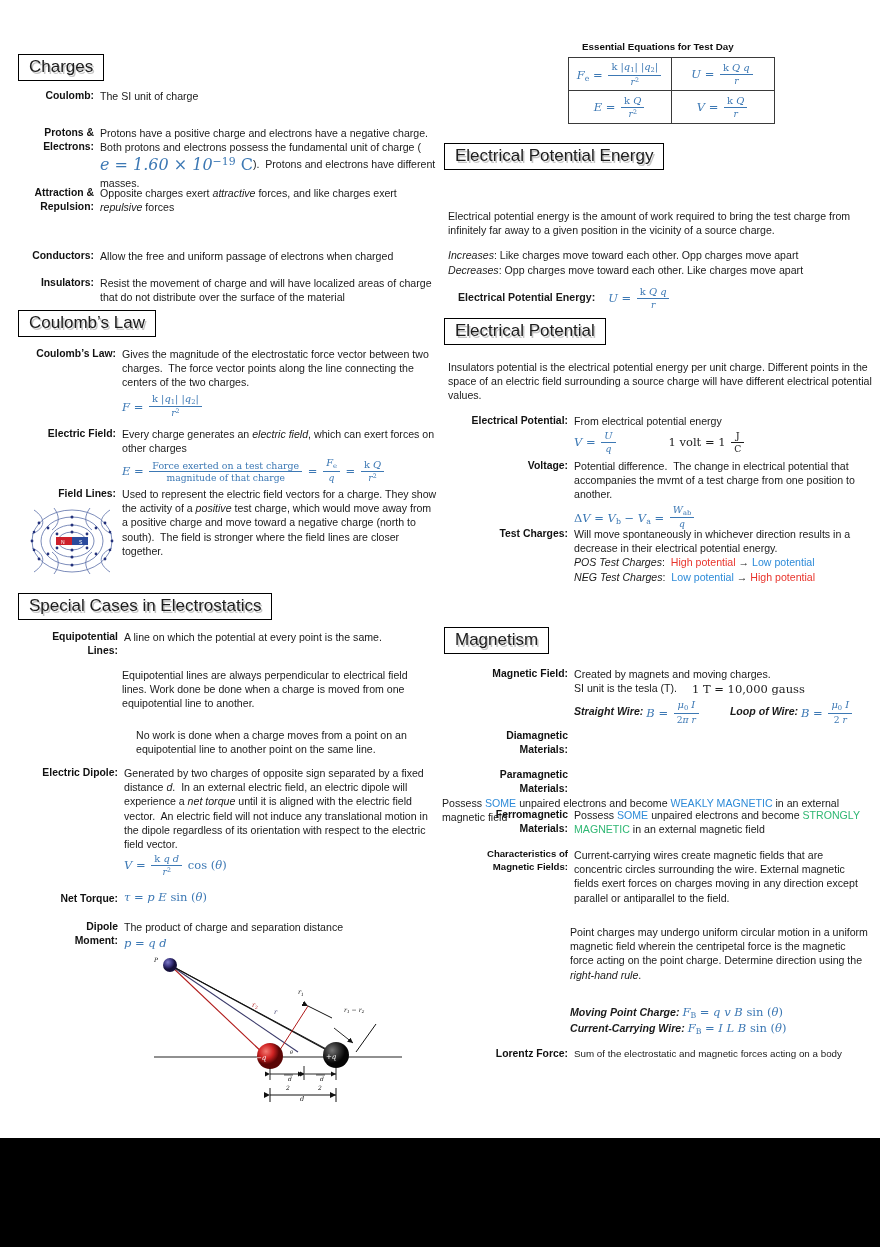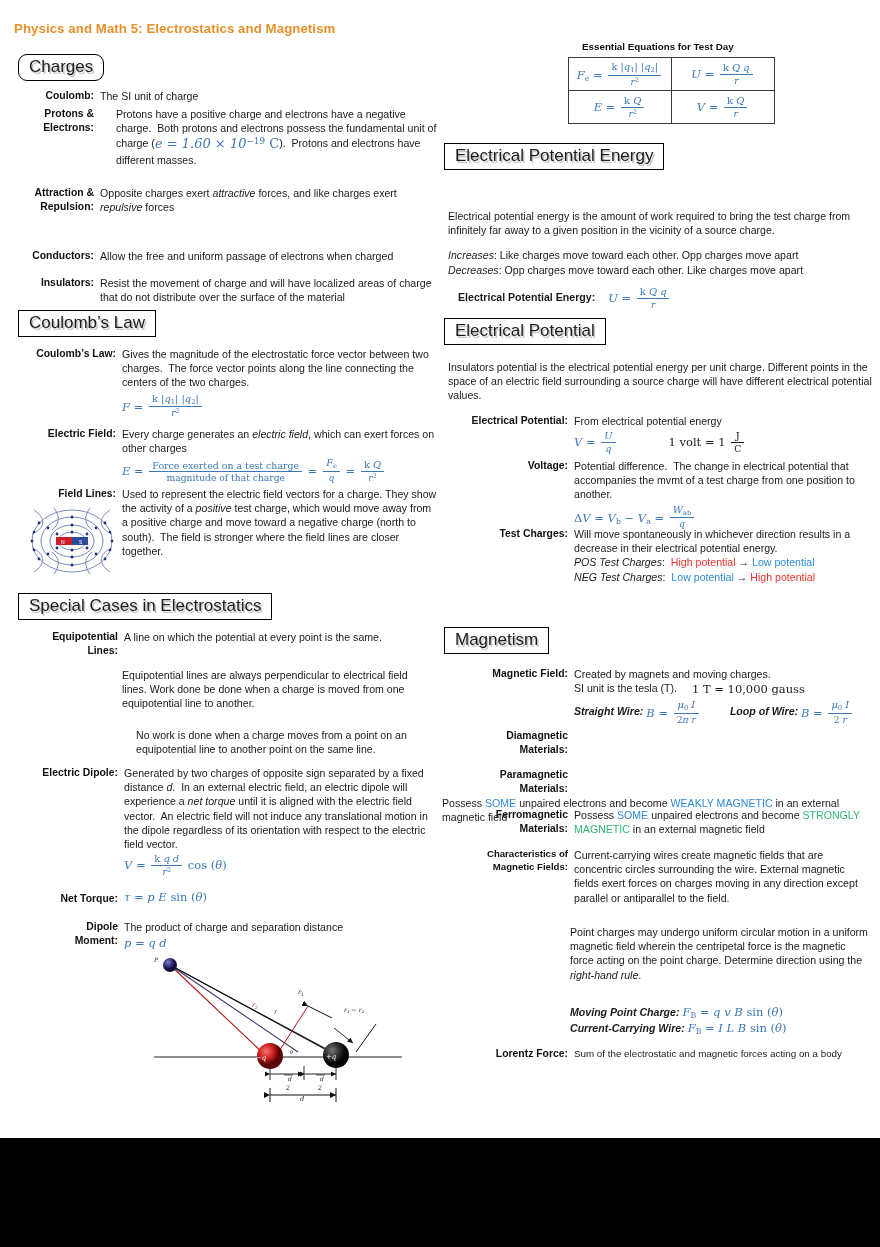--- a/index.html
+++ b/index.html
@@ -173,36 +173,35 @@
     height: 109px;
     background: #000;
   }
   .arrow { font-style: normal; }
 </style>
 </head>
 <body>
 
 <div id="page">
 
-  <div class="doc-title">Physics and Math 5:  Electrostatics and Magnetism</div>
 
   <div class="col col-left">
 
-    <div class="sec-head" style="left:18px; top:54px;border-radius:9px;">Charges</div>
+    <div class="sec-head" style="left:18px; top:54px;">Charges</div>
 
     <div class="row" style="left:8px; top:89px;">
       <div class="term" style="width:86px;">Coulomb:</div>
       <div class="def">The SI unit of charge</div>
     </div>
 
-    <div class="row" style="left:8px; top:107px;gap:16px;">
+    <div class="row" style="left:8px; top:126px;">
       <div class="term" style="width:86px;">Protons &amp;<br>Electrons:</div>
       <div class="def">Protons have a positive charge and electrons have a negative
         charge.&nbsp; Both protons and electrons possess the fundamental
-        unit of charge (<span class="math" style="font-size:13px">e<span class="up"> = </span>1.60<span class="up"> × </span>10<sup>−19</sup><span class="up"> C</span></span>).&nbsp; Protons and electrons
+        unit of charge (<span class="math" style="font-size:16px">e<span class="up"> = </span>1.60<span class="up"> × </span>10<sup>−19</sup><span class="up"> C</span></span>).&nbsp; Protons and electrons
         have different masses.</div>
     </div>
 
     <div class="row" style="left:8px; top:186px;">
       <div class="term" style="width:86px;">Attraction &amp;<br>Repulsion:</div>
       <div class="def">Opposite charges exert <span class="it">attractive</span> forces, and like charges
         exert <span class="it">repulsive</span> forces</div>
     </div>
 
     <div class="row" style="left:8px; top:249px;">

